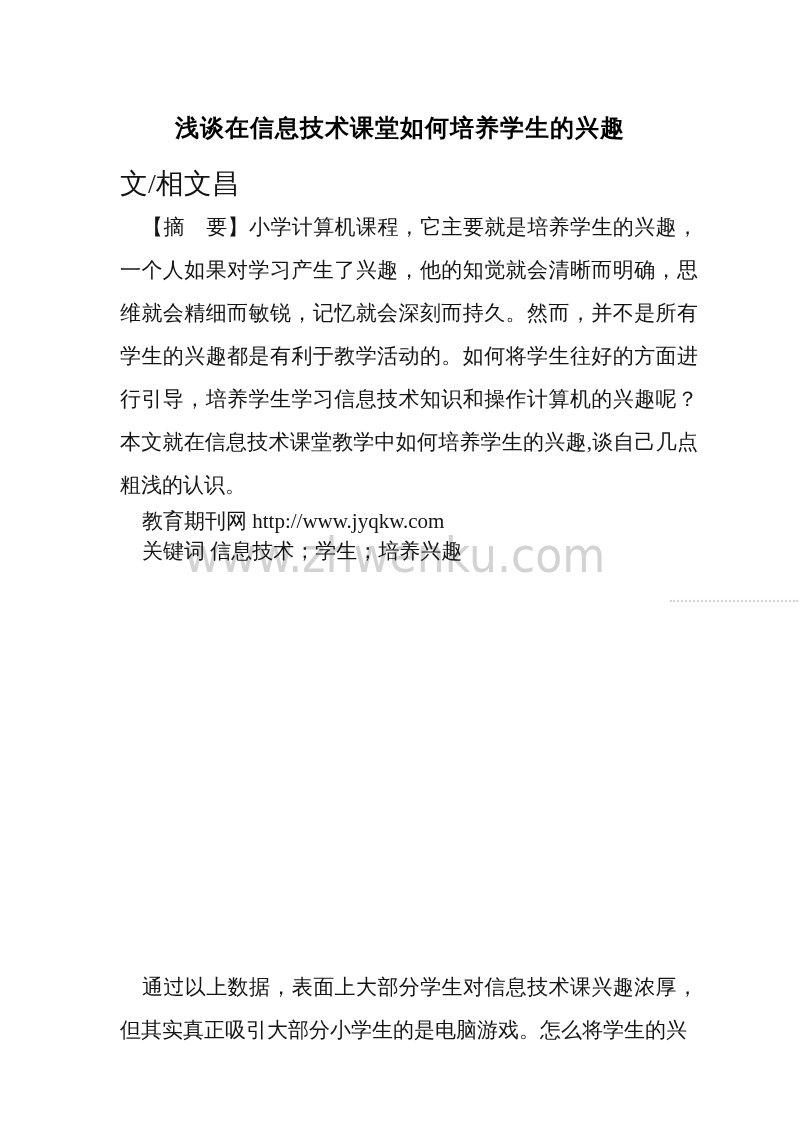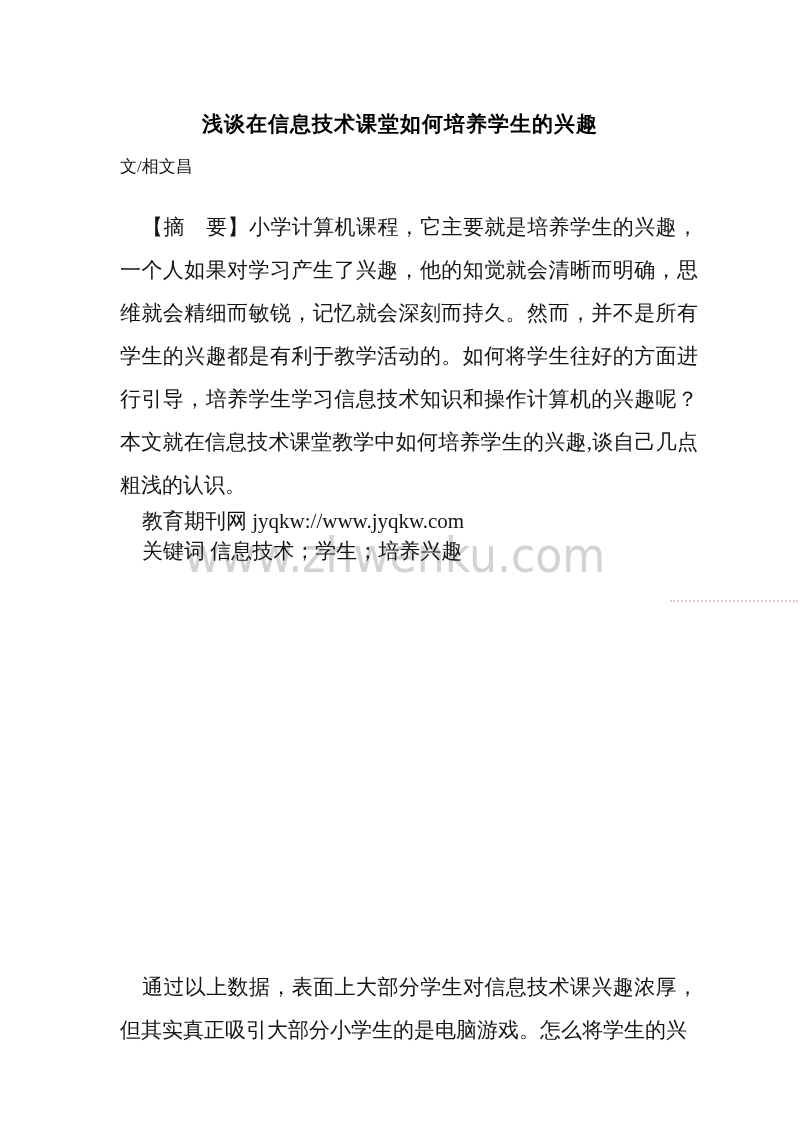--- a/index.html
+++ b/index.html
@@ -15,31 +15,31 @@
     overflow: hidden;
     font-family: "Liberation Serif", "DejaVu Serif", serif;
     color: #141414;
   }
   .doc-title {
     position: absolute;
     top: 96px;
     left: 0;
     width: 800px;
     text-align: center;
-    font-size: 21px;
+    font-size: 24px;
     font-weight: 700;
     letter-spacing: 1px;
     color: #000000;
     z-index: 2;
   }
   .byline {
     position: absolute;
-    top: 155px;
+    top: 165px;
     left: 120px;
-    font-size: 17px;
+    font-size: 28px;
     z-index: 2;
   }
   .para {
     position: absolute;
     left: 120px;
     width: 578px;
     font-size: 21px;
     line-height: 43px;
     text-align: justify;
     text-justify: inter-ideograph;
@@ -84,20 +84,20 @@
   <div class="watermark">www.zhwenku.com</div>
 
   <div class="dotted-line"></div>
 
   <h1 class="doc-title">浅谈在信息技术课堂如何培养学生的兴趣</h1>
 
   <div class="byline">文/相文昌</div>
 
   <p class="para para-abstract">【摘　要】小学计算机课程，它主要就是培养学生的兴趣，一个人如果对学习产生了兴趣，他的知觉就会清晰而明确，思维就会精细而敏锐，记忆就会深刻而持久。然而，并不是所有学生的兴趣都是有利于教学活动的。如何将学生往好的方面进行引导，培养学生学习信息技术知识和操作计算机的兴趣呢？本文就在信息技术课堂教学中如何培养学生的兴趣,谈自己几点粗浅的认识。</p>
 
-  <p class="para para-source">教育期刊网 jyqkw://www.jyqkw.com</p>
+  <p class="para para-source">教育期刊网 http://www.jyqkw.com</p>
 
   <p class="para para-keywords">关键词 信息技术；学生；培养兴趣</p>
 
 
   <p class="para para-conclusion">通过以上数据，表面上大部分学生对信息技术课兴趣浓厚，但其实真正吸引大部分小学生的是电脑游戏。怎么将学生的兴</p>
 
 </div>
 
 </body></html>

